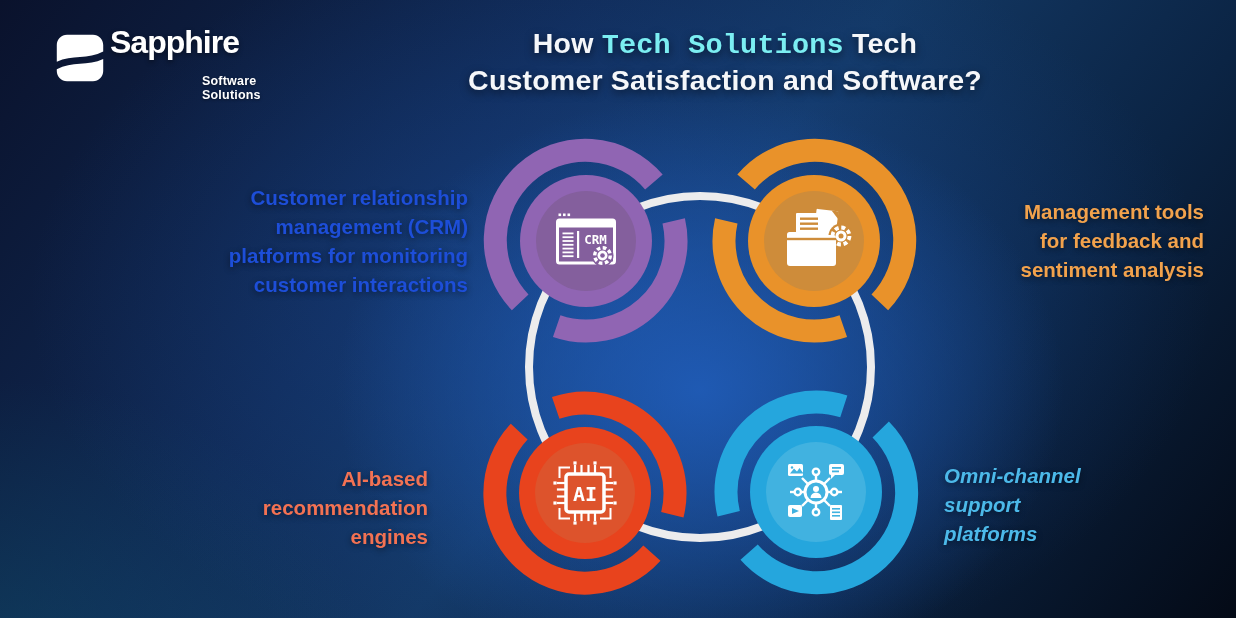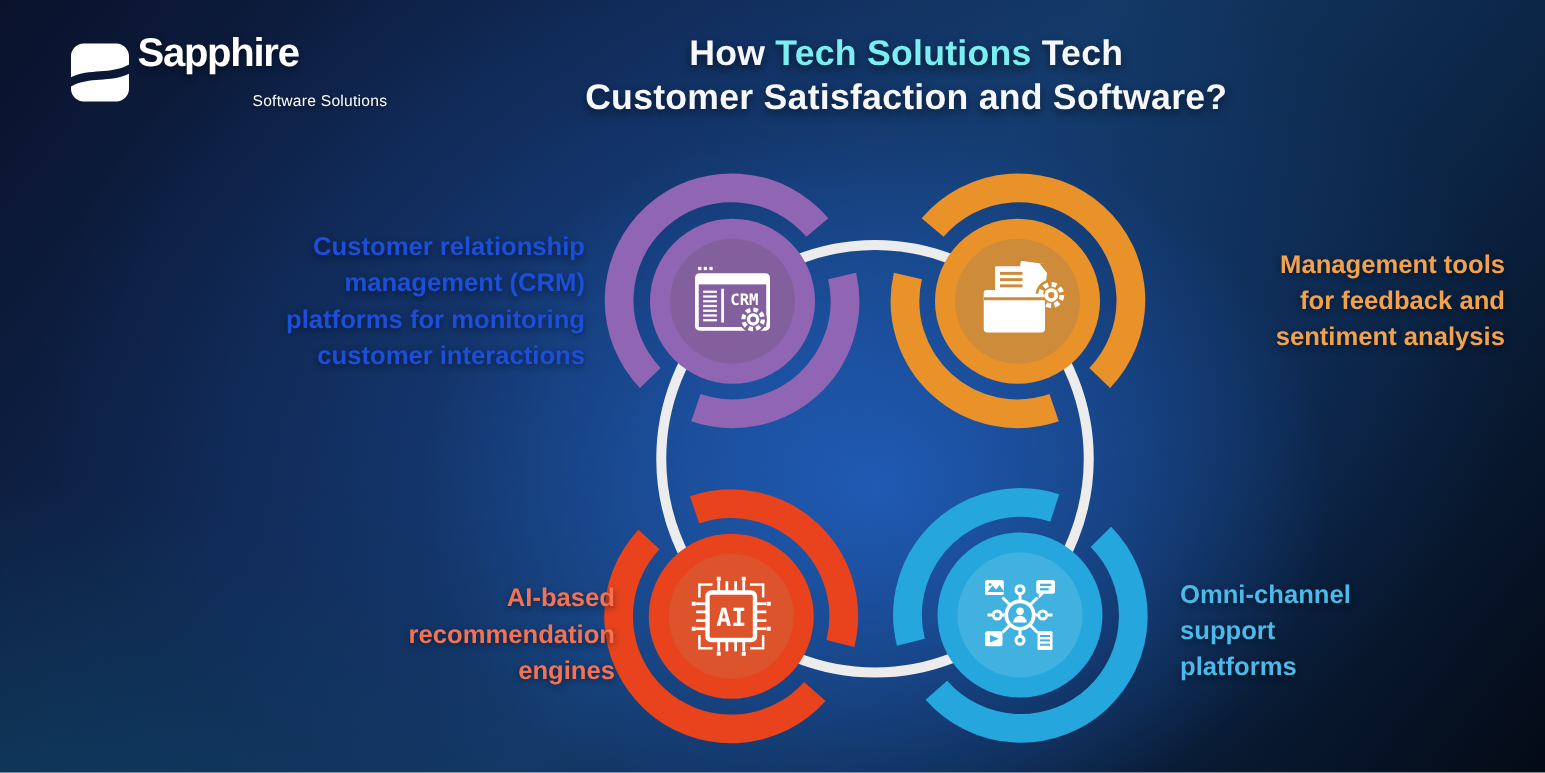--- a/index.html
+++ b/index.html
@@ -16,56 +16,56 @@
   }
   .abs{position:absolute;}
 
   
   .brand{left:54px;top:30px;width:260px;height:66px;}
   .brand-mark{position:absolute;left:0;top:2px;width:52px;height:52px;}
   .brand-name{position:absolute;left:56px;top:-6px;
     font-size:32px;font-weight:bold;letter-spacing:-1px;color:#ffffff;
     text-shadow:0 2px 5px rgba(0,0,0,.45);}
   .brand-tagline{position:absolute;left:148px;top:44px;
-    font-size:12.5px;font-weight:normal;color:#ffffff;letter-spacing:.2px;
+    font-size:12.5px;font-weight:bold;color:#ffffff;letter-spacing:.2px;
     text-shadow:0 1px 3px rgba(0,0,0,.45);}
 
   
   .title{left:400px;top:26px;width:650px;text-align:center;
     font-size:28.5px;font-weight:bold;line-height:35px;color:#f5f7fa;
     letter-spacing:.2px;text-shadow:0 3px 8px rgba(0,0,0,.55);}
   .title .hl{color:#7beef2;}
 
   
   .diagram-svg{left:0;top:0;width:1236px;height:618px;}
 
   
   .node-label{position:absolute;font-weight:bold;font-size:20.5px;line-height:29px;
     white-space:pre-line;text-shadow:0 2px 6px rgba(0,0,0,.45);}
   .label-crm{right:768px;top:183px;width:260px;text-align:right;}
   .label-feedback{left:944px;top:197px;width:260px;text-align:right;}
-  .label-ai{right:744px;top:464px;width:240px;text-align:right;}
+  .label-ai{right:808px;top:464px;width:240px;text-align:right;}
   .label-omni{left:944px;top:461px;width:240px;text-align:left;}
 
   .mono{font-family:"DejaVu Sans Mono",monospace;}
 </style>
 </head>
 <body>
 
 <div class="abs brand">
   <svg class="brand-mark" viewBox="0 0 56 56">
     <path d="M14 3 h28 c6 0 11 5 11 11 v7 c-16 9 -34 3 -50 11 v-18 c0 -6 5 -11 11 -11 z" fill="#ffffff"></path>
     <path d="M53 30 v12 c0 6 -5 11 -11 11 h-28 c-6 0 -11 -5 -11 -11 v-2 c16 -9 34 -3 50 -11 z" fill="#ffffff"></path>
   </svg>
   <div class="brand-name">Sapphire</div>
   <div class="brand-tagline">Software Solutions</div>
 </div>
 
 <div class="abs title">
-  <span><span>How </span><span class="hl" style="color: rgb(123, 238, 242);">Tech Solutions</span><span> Tech</span></span><br>
+  <span><span>How </span><span class="hl" style="color: rgb(123, 238, 242); font-family: Liberation Mono, monospace;">Tech Solutions</span><span> Tech</span></span><br>
   <span>Customer Satisfaction and Software?</span>
 </div>
 
 <svg class="abs diagram-svg" viewBox="0 0 1236 618">
 
   <circle cx="700" cy="367" r="171" fill="none" stroke-width="8" style="stroke: rgb(236, 236, 237);"></circle>
 
   <g>
     <path d="M 673.7 220.8 A 90 90 0 0 1 556.7 326.1" fill="none" stroke-width="23" style="stroke: rgb(144, 101, 179);"></path>
     <path d="M 520.2 302.4 A 90 90 0 1 1 653.9 182.0" fill="none" stroke-width="23" style="stroke: rgb(144, 101, 179);"></path>
@@ -221,15 +221,15 @@
 <div class="node-label label-crm" style="color: #1d4ed8;">Customer relationship
 management (CRM)
 platforms for monitoring
 customer interactions</div>
 <div class="node-label label-feedback" style="color: rgb(242, 162, 76);">Management tools
 for feedback and
 sentiment analysis</div>
 <div class="node-label label-ai" style="color: rgb(243, 114, 83);">AI-based
 recommendation
 engines</div>
-<div class="node-label label-omni" style="color: rgb(76, 185, 233);">Omni-channel
+<div class="node-label label-omni" style="color: rgb(76, 185, 233); font-style: italic;">Omni-channel
 support
 platforms</div>
 
 </body></html>

